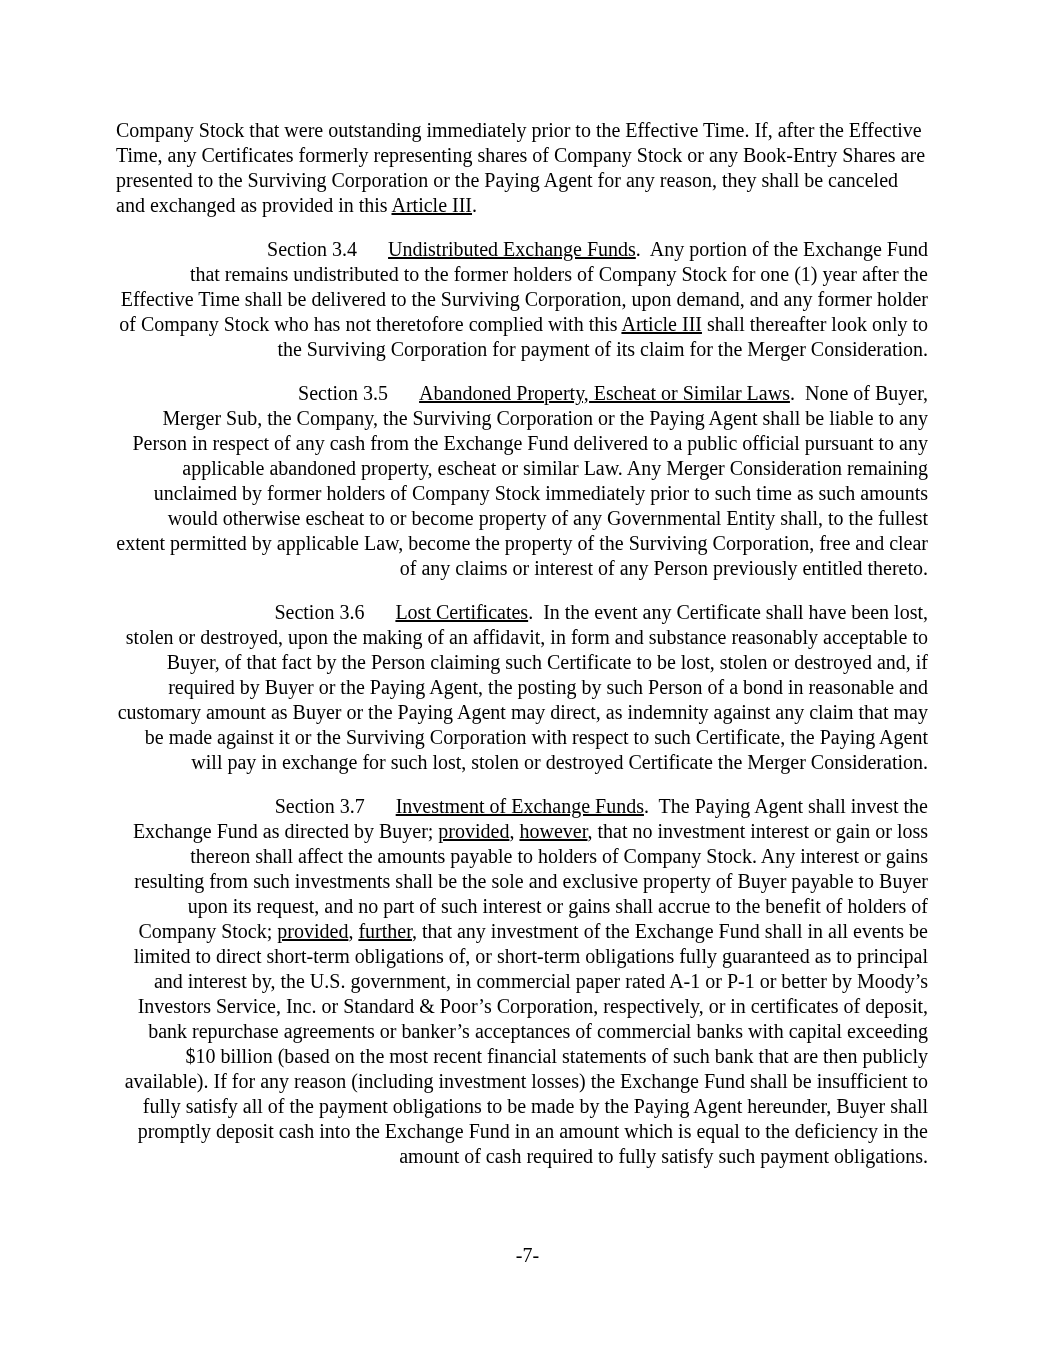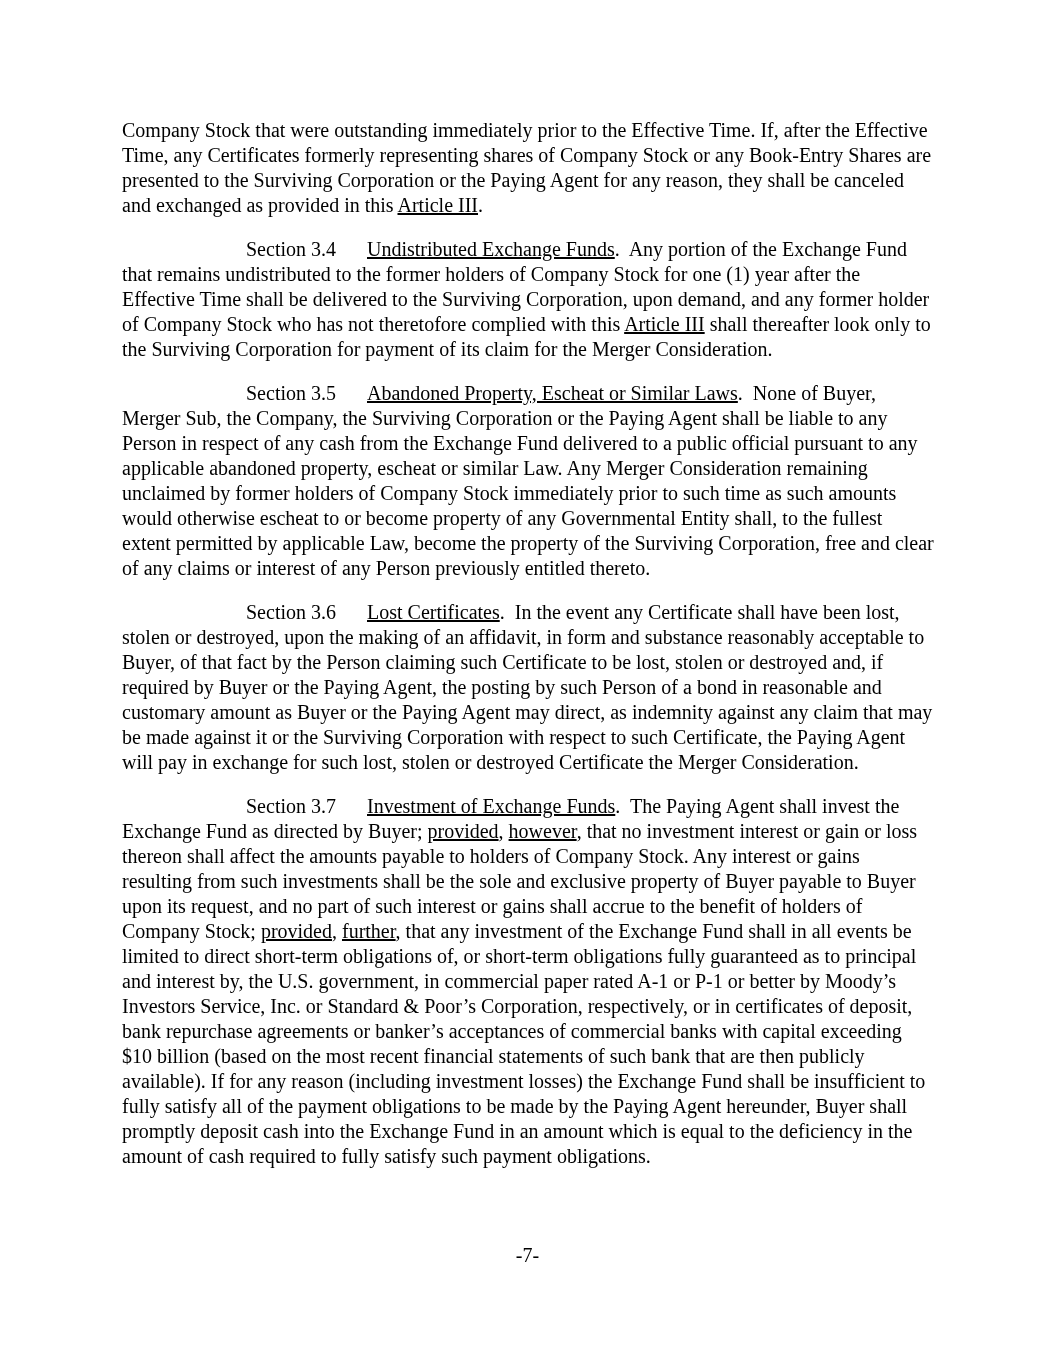--- a/index.html
+++ b/index.html
@@ -11,33 +11,34 @@
     position: relative;
     width: 1055px;
     height: 1365px;
     background: #ffffff;
     font-family: "Liberation Serif", "DejaVu Serif", serif;
     color: #000000;
     overflow: hidden;
   }
   .content {
     position: absolute;
-    left: 122px;
+    left: 116px;
     top: 118px;
     width: 812px;
   }
   p.para {
     margin: 0 0 19px 0;
     font-size: 20px;
     line-height: 25px;
     text-align: left;
     white-space: pre-wrap;
   }
   p.para.indent {
     text-indent: 124px;
+    text-align: right;
   }
   span.u {
     text-decoration: underline;
   }
   span.tab {
     display: inline-block;
     width: 31px;
   }
   .footer {
     position: absolute;

